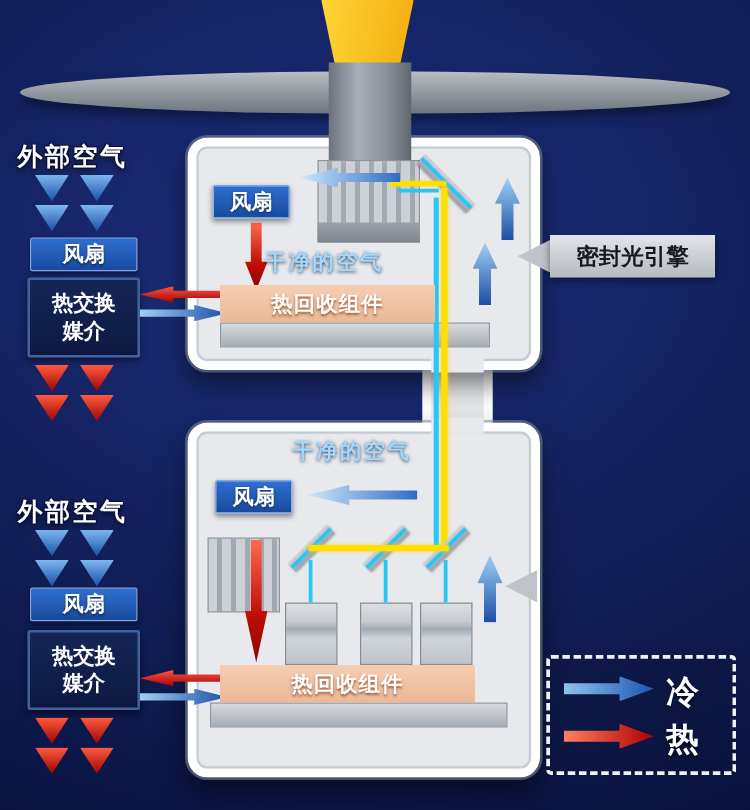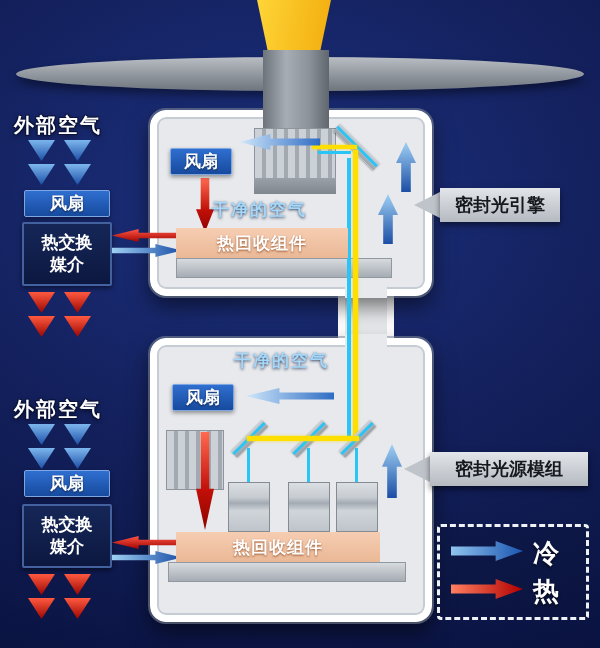--- a/index.html
+++ b/index.html
@@ -183,27 +183,24 @@
   <div class="abs module" style="left:228px;top:482px;width:42px;height:50px;"></div>
   <div class="abs module" style="left:288px;top:482px;width:42px;height:50px;"></div>
   <div class="abs module" style="left:336px;top:482px;width:42px;height:50px;"></div>
   <div class="abs arr-up blue-grad-up z6" style="left:382px;top:444px;width:20px;height:54px;"></div>
   <div class="abs base-strip" style="left:168px;top:562px;width:238px;height:20px;"></div>
   <div class="abs salmon-box" style="left:176px;top:532px;width:204px;height:30px;">
     <span>热回收组件</span>
   </div>
 
   <div class="abs tri-left" style="left:414px;top:192px;width:26px;height:26px;z-index:7;"></div>
-  <div class="abs gray-tag" style="left:440px;top:188px;width:120px;height:34px;">
+  <div class="abs gray-tag" style="left:440px;top:188px;width:132px;height:34px;">
     <span>密封光引擎</span>
   </div>
   <div class="abs tri-left" style="left:404px;top:456px;width:26px;height:26px;z-index:7;"></div>
-  <div class="abs gray-tag" style="left:430px;top:452px;width:158px;height:34px;">
-    <span>密封光源模组</span>
-  </div>
 
   <div class="abs legend" style="left:437px;top:524px;width:152px;height:96px;"></div>
   <div class="abs arr-right legend-blue" style="left:451px;top:541px;width:72px;height:20px;z-index:8;"></div>
   <div class="abs legend-text" style="left:533px;top:536px;">冷</div>
   <div class="abs arr-right legend-red" style="left:451px;top:579px;width:72px;height:20px;z-index:8;"></div>
   <div class="abs legend-text" style="left:533px;top:574px;">热</div>
 
 </div>
 
 </body></html>

